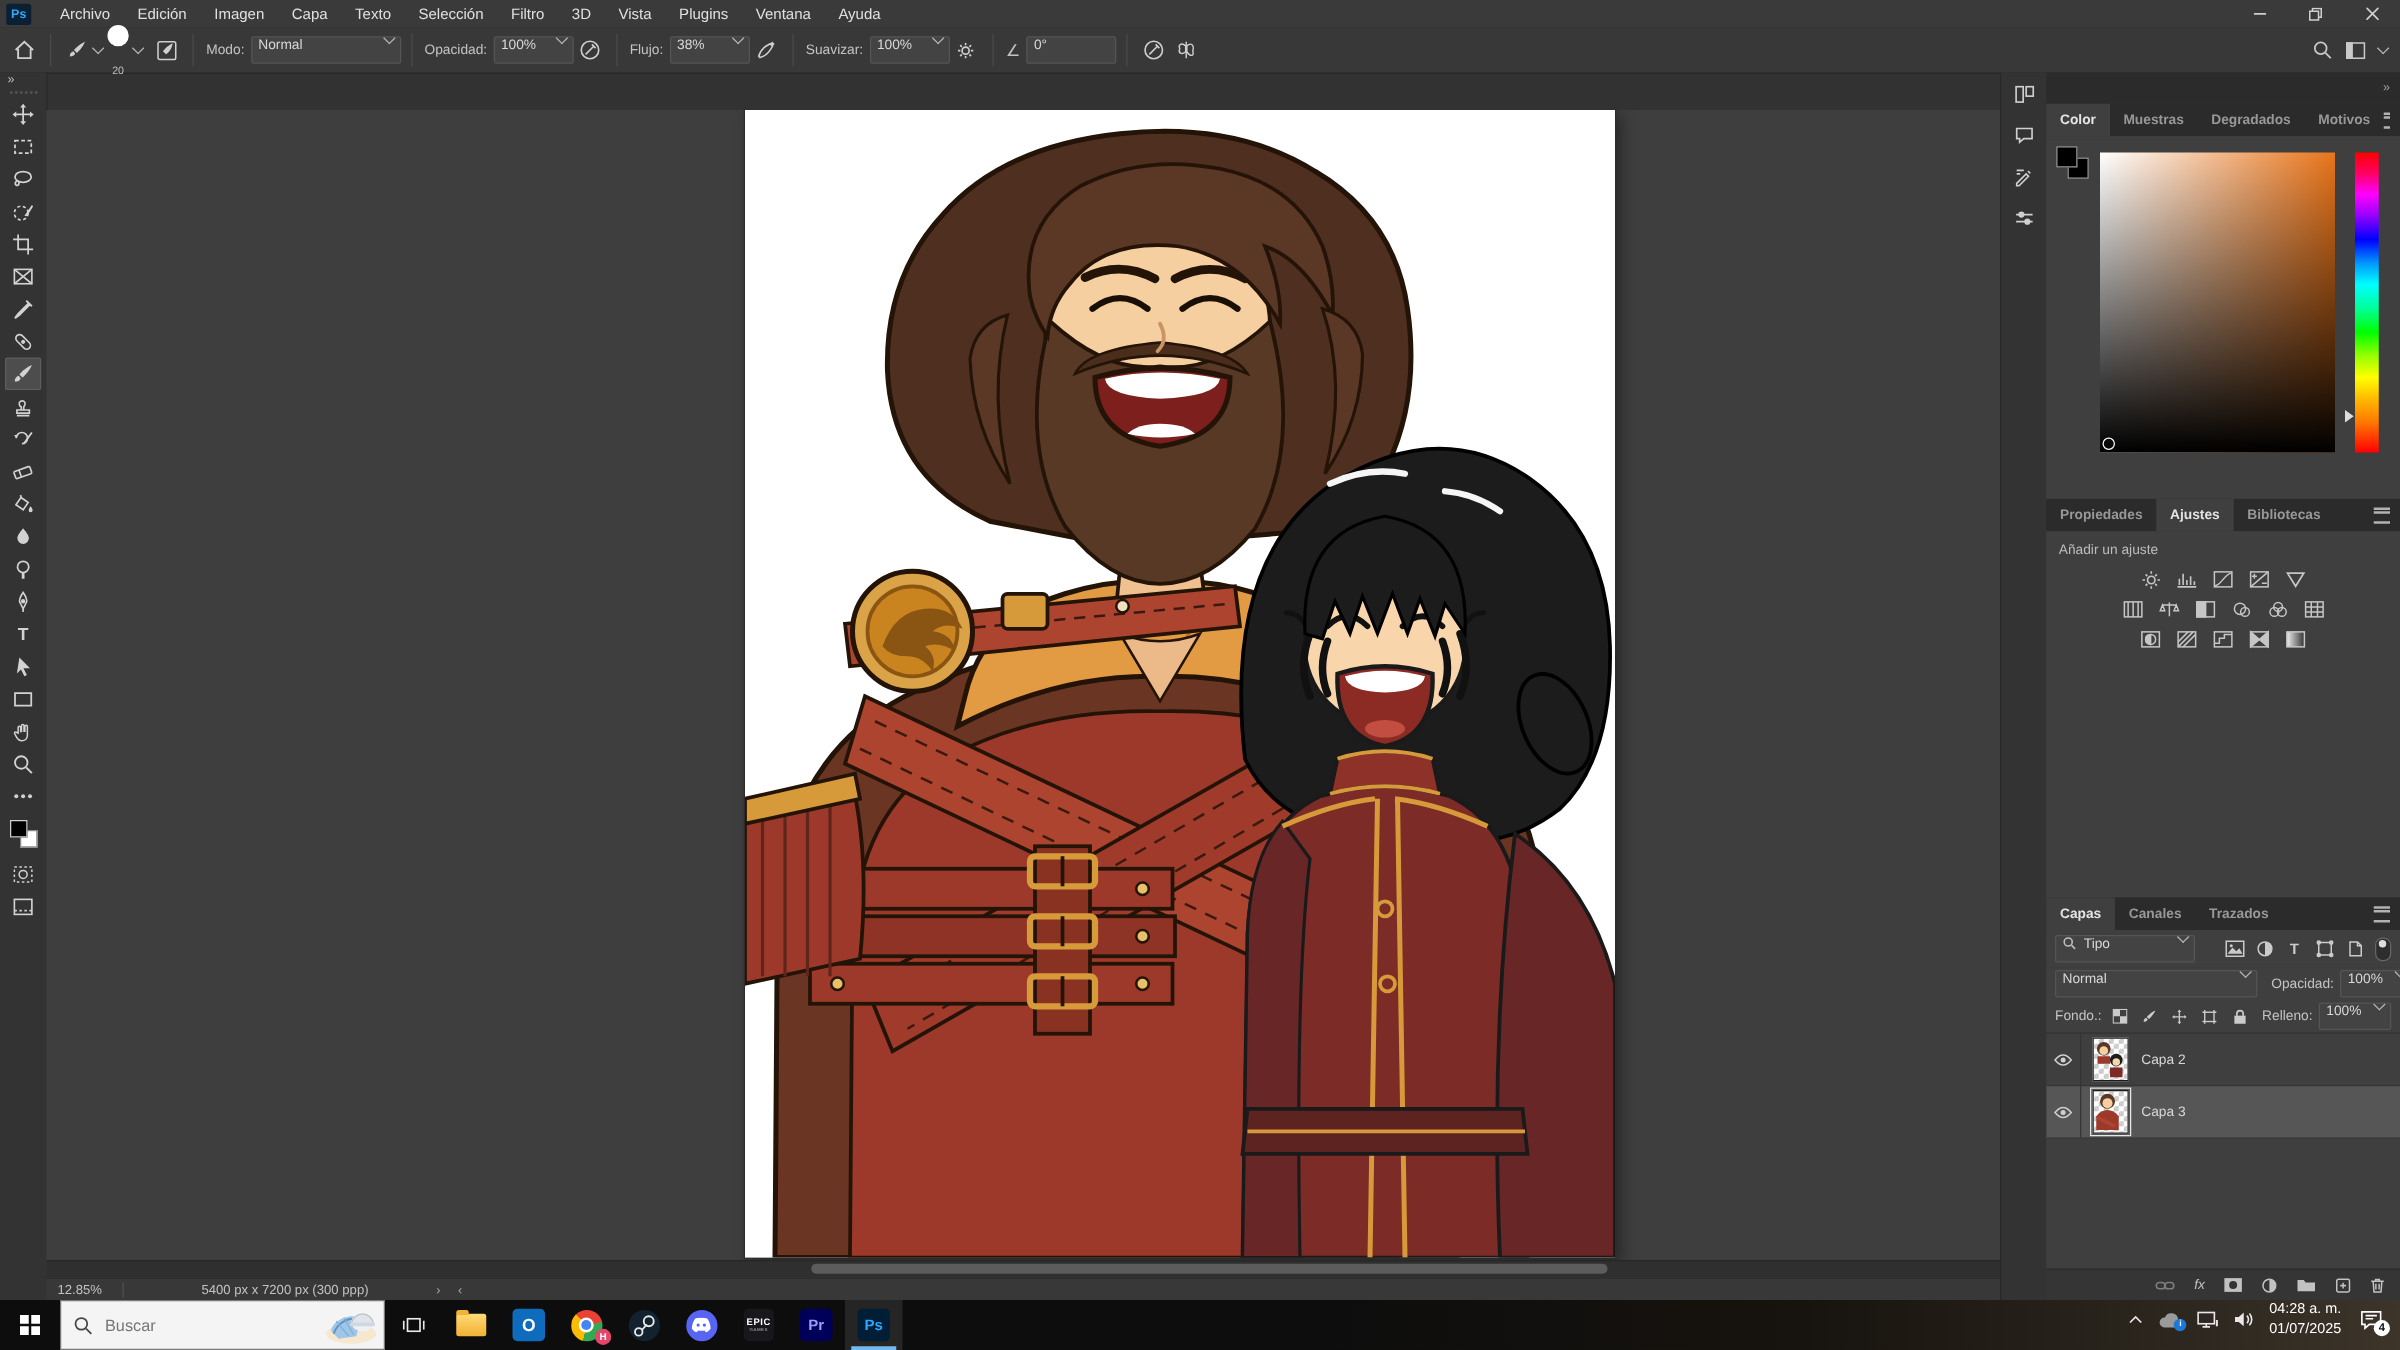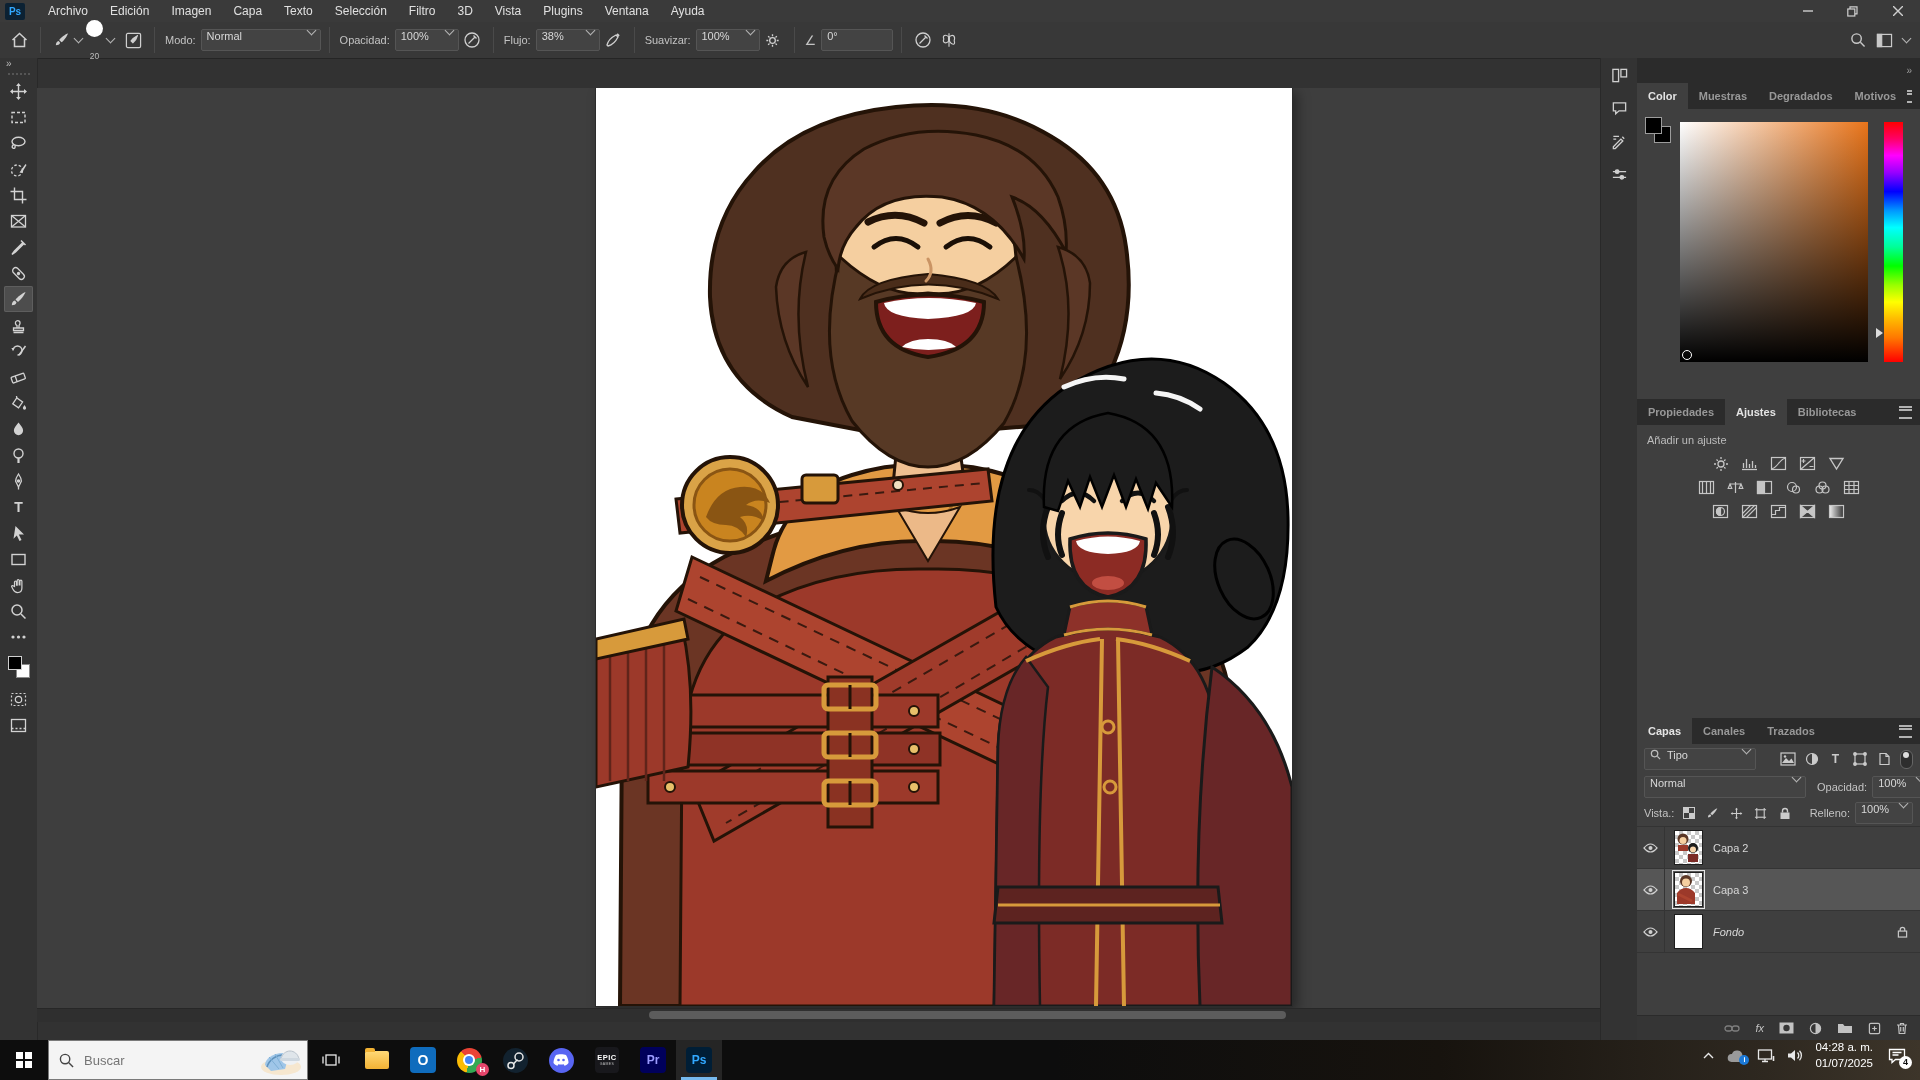--- a/index.html
+++ b/index.html
@@ -499,20 +499,29 @@
         <path d="M480 454 Q512 445 544 454 Q542 466 512 467 Q482 466 480 454 Z" fill="#ffffff"></path>
         <ellipse cx="512" cy="496" rx="16" ry="7" fill="#c24e42"></ellipse>
         <path d="M448 420 Q444 338 512 326 Q580 338 576 420 L560 396 L552 422 L540 392 L530 420 L518 388 L506 420 L494 390 L484 420 L472 394 L462 424 Z" fill="#1c1c1c" stroke="#000" stroke-width="2.5"></path>
       </svg>
     </div>
     <div class="hscroll">
       <div class="hscroll-handle"></div>
     </div>
   </div>
 
+  <div class="statusbar">
+    <div class="status-zoom">12.85%</div>
+    <div class="status-div"></div>
+    <div class="status-info">5400 px x 7200 px (300 ppp)</div>
+    <div class="status-arrows">
+      <span>›</span>
+      <span>‹</span>
+    </div>
+  </div>
 
   <div class="dockstrip">
     <div class="dock-icon">
         <svg width="17" height="17" viewBox="0 0 18 18" fill="none" stroke="currentColor" stroke-width="1.4">
           <rect x="2" y="2.5" width="6" height="13"></rect>
           <rect x="10.5" y="2.5" width="6" height="8"></rect>
         </svg>
       </div>
     <div class="dock-icon">
         <svg width="17" height="17" viewBox="0 0 18 18" fill="none" stroke="currentColor" stroke-width="1.4">
@@ -730,21 +739,21 @@
           <span>Normal</span>
           <span class="cv" style="margin-left:auto"></span>
         </div>
       <span style="margin-left:6px">Opacidad:</span>
       <div class="dd" style="width:46px;margin-left:auto">
           <span>100%</span>
           <span class="cv" style="margin-left:auto"></span>
         </div>
     </div>
     <div class="lock-row">
-      <span>Vista.:</span>
+      <span>Fondo.:</span>
       <div class="f-ic">
           <svg width="12" height="12" viewBox="0 0 12 12">
             <rect x="0.5" y="0.5" width="11" height="11" fill="none" stroke="currentColor"></rect>
             <path d="M.5.5h5.5v5.5H.5zM6 6h5.5v5.5H6z" fill="currentColor"></path>
           </svg>
         </div>
       <div class="f-ic">
           <svg width="13" height="13" viewBox="0 0 19 19">
             <path d="M16.5 2c-3 1-8 5-10 7.5l2.5 2.5c2.5-2 6.5-7 7.5-10z" fill="currentColor"></path>
             <path d="M6 10.5c-2 .5-3.2 2-3.2 4.7 2.2 0 4.2-.6 4.7-2.7z" fill="currentColor"></path>
@@ -803,36 +812,20 @@
           </div>
         <div class="thumb checker sel">
             <svg width="25" height="31" viewBox="0 0 25 31">
               <circle cx="11" cy="8" r="6" fill="#5b3726"></circle>
               <circle cx="11" cy="9.5" r="4" fill="#f5cfa0"></circle>
               <path d="M2 31V20q4-5 9-5t9 5v11z" fill="#9c392a"></path>
               <path d="M3 21l14 7" stroke="#ad442f" stroke-width="3"></path>
             </svg>
           </div>
         <div class="lname">Capa 3</div>
-      </div>
-      <div class="lrow">
-        <div class="eyecol">
-            <svg width="15" height="10" viewBox="0 0 15 10">
-              <path d="M1 5q6.5-8 13 0q-6.5 8-13 0z" fill="none" stroke="currentColor" stroke-width="1.2"></path>
-              <circle cx="7.5" cy="5" r="2" fill="currentColor"></circle>
-            </svg>
-          </div>
-        <div class="thumb" style="background:#fff"></div>
-        <div class="lname italic">Fondo</div>
-        <div class="llock">
-            <svg width="11" height="12" viewBox="0 0 12 13" fill="none" stroke="currentColor" stroke-width="1.3">
-              <rect x="1.5" y="5.5" width="9" height="6.5"></rect>
-              <path d="M3.5 5.5V4a2.5 2.5 0 015 0v1.5"></path>
-            </svg>
-          </div>
       </div>
     </div>
     <div class="layers-bottom">
       <div class="lb-ic" style="color:#7d7d7d">
           <svg width="16" height="9" viewBox="0 0 16 9" fill="none" stroke="currentColor" stroke-width="1.3">
             <rect x="1" y="2" width="7" height="5" rx="2.5"></rect>
             <rect x="8" y="2" width="7" height="5" rx="2.5"></rect>
           </svg>
         </div>
       <div class="lb-ic fxtxt">fx</div>

